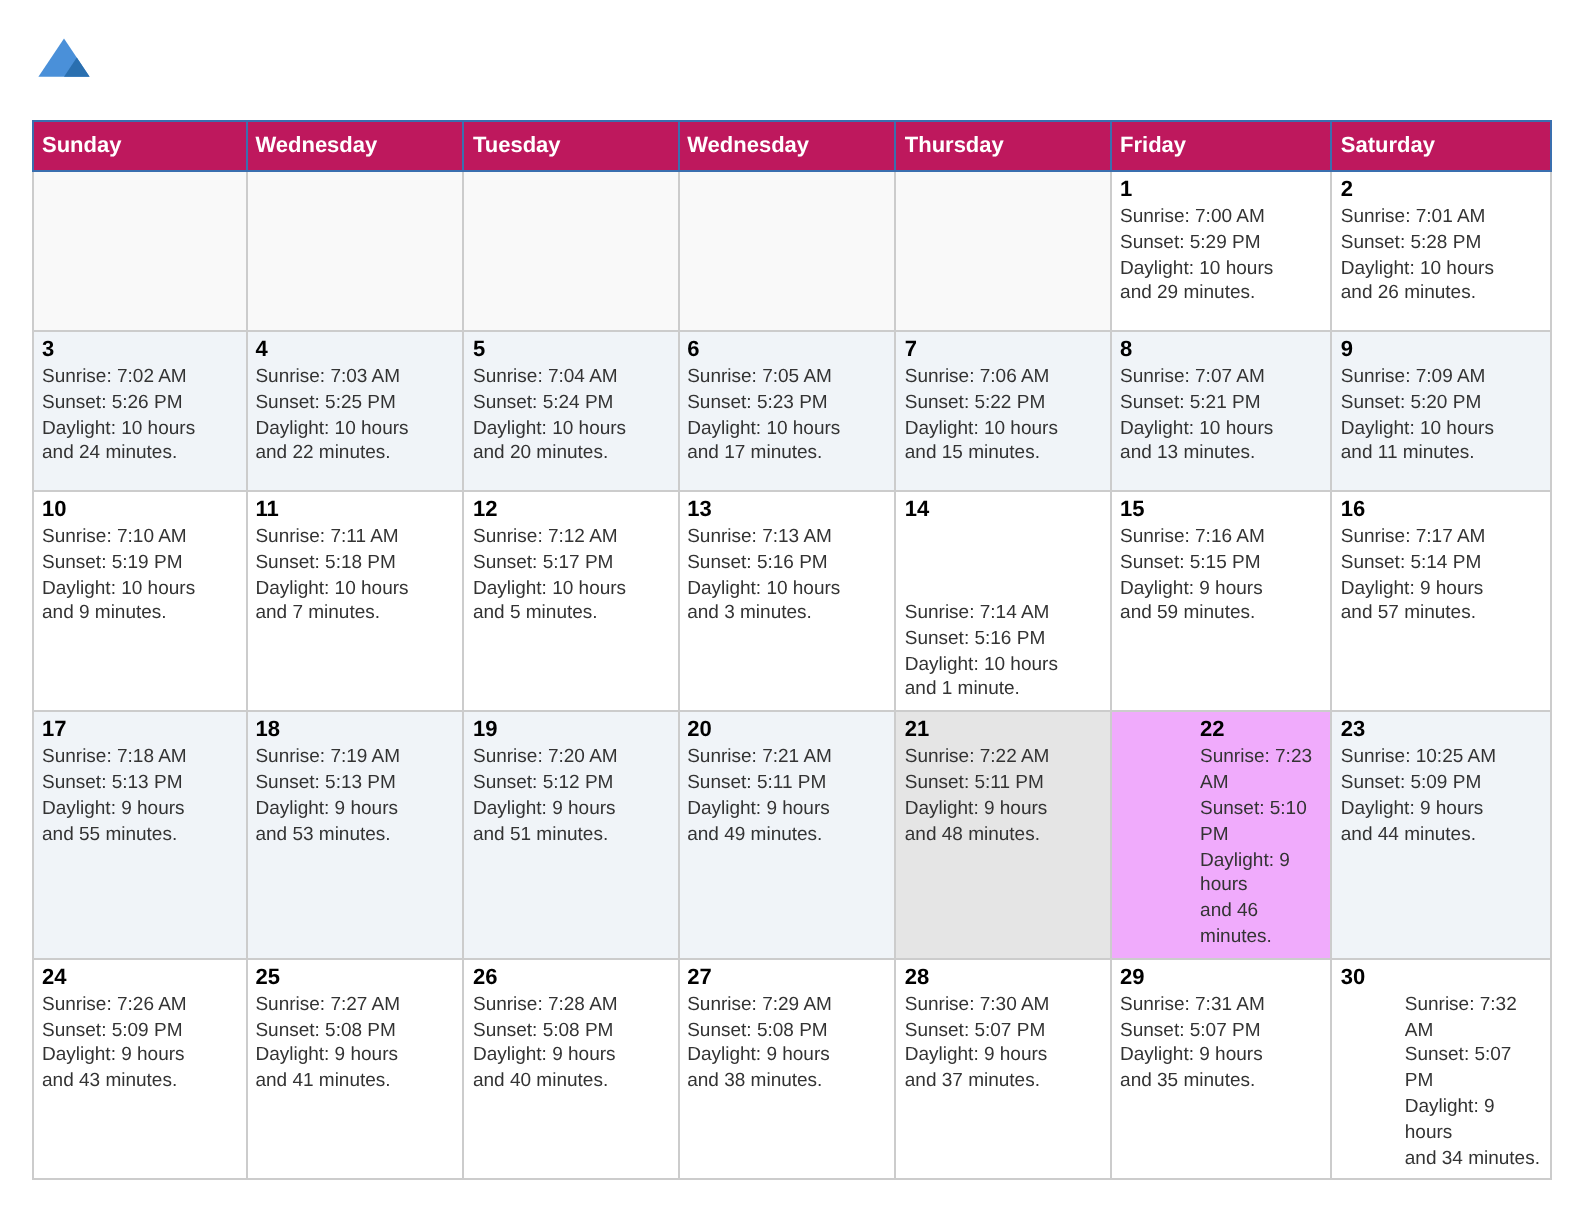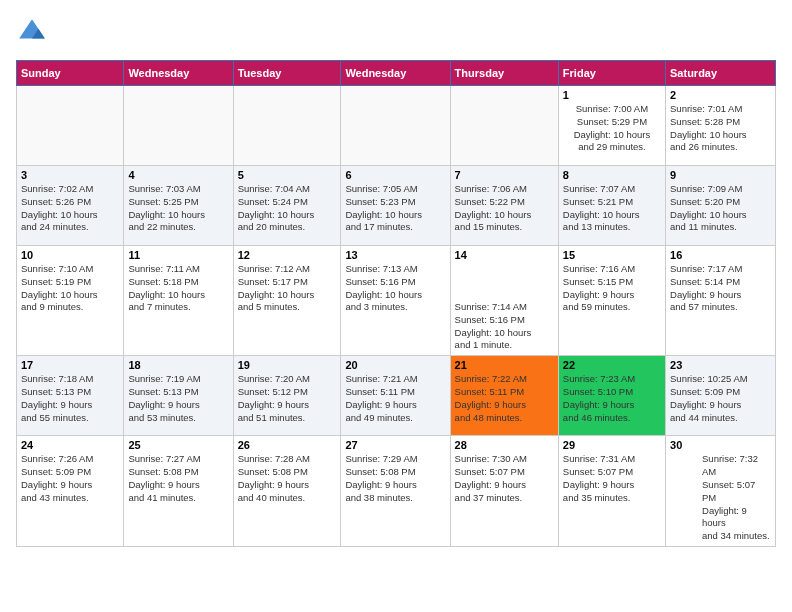--- a/index.html
+++ b/index.html
@@ -125,21 +125,21 @@
   </thead>
   <tbody id="calendar-body">
   <tr>
         <td class="empty"></td>
         <td class="empty"></td>
         <td class="empty"></td>
         <td class="empty"></td>
         <td class="empty"></td>
         <td>
           <div class="day-number">1</div>
-          <div class="day-info" style="white-space: pre-line; text-align: center;">Sunrise: 7:00 AM
+          <div class="day-info" style="white-space: pre-line;">Sunrise: 7:00 AM
 Sunset: 5:29 PM
 Daylight: 10 hours
 and 29 minutes.</div>
         </td>
         <td>
           <div class="day-number">2</div>
           <div class="day-info" style="white-space: pre-line;">Sunrise: 7:01 AM
 Sunset: 5:28 PM
 Daylight: 10 hours
 and 26 minutes.</div>
@@ -269,28 +269,28 @@
 Daylight: 9 hours
 and 51 minutes.</div>
         </td>
         <td style="background: rgb(240, 244, 248);">
           <div class="day-number">20</div>
           <div class="day-info" style="white-space: pre-line;">Sunrise: 7:21 AM
 Sunset: 5:11 PM
 Daylight: 9 hours
 and 49 minutes.</div>
         </td>
-        <td style="background: #f97316;">
+        <td style="background: #e5e5e5;">
           <div class="day-number">21</div>
           <div class="day-info" style="white-space: pre-line;">Sunrise: 7:22 AM
 Sunset: 5:11 PM
 Daylight: 9 hours
 and 48 minutes.</div>
         </td>
-        <td style="background: #22c55e;">
+        <td style="background: #f0abfc; padding-left: 44px;">
           <div class="day-number">22</div>
           <div class="day-info" style="white-space: pre-line;">Sunrise: 7:23 AM
 Sunset: 5:10 PM
 Daylight: 9 hours
 and 46 minutes.</div>
         </td>
         <td style="background: rgb(240, 244, 248);">
           <div class="day-number">23</div>
           <div class="day-info" style="white-space: pre-line;">Sunrise: 10:25 AM
 Sunset: 5:09 PM

